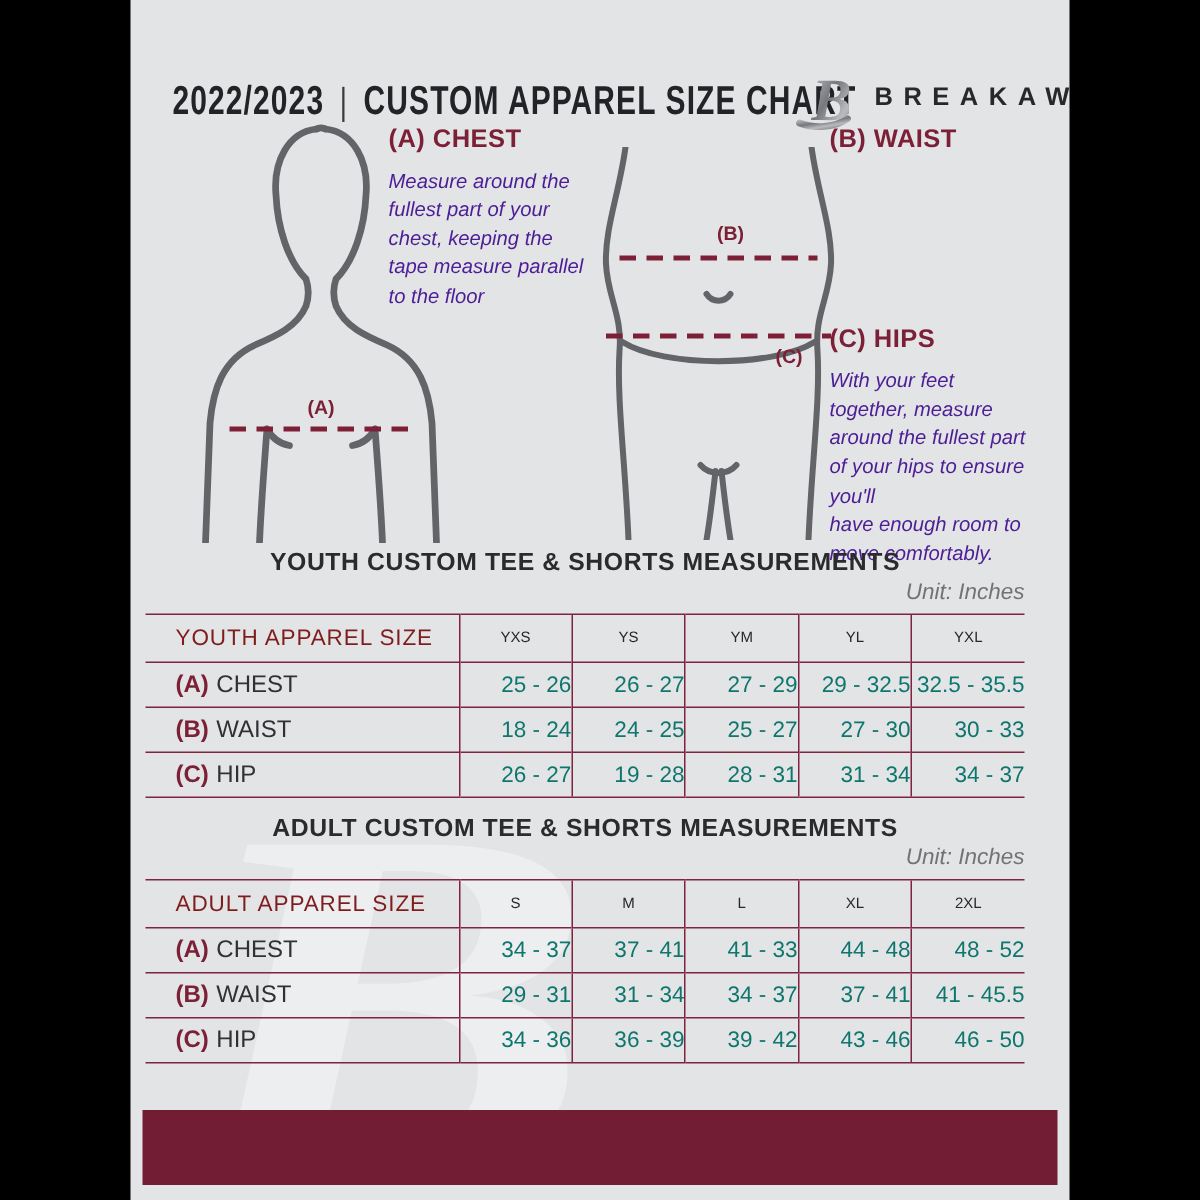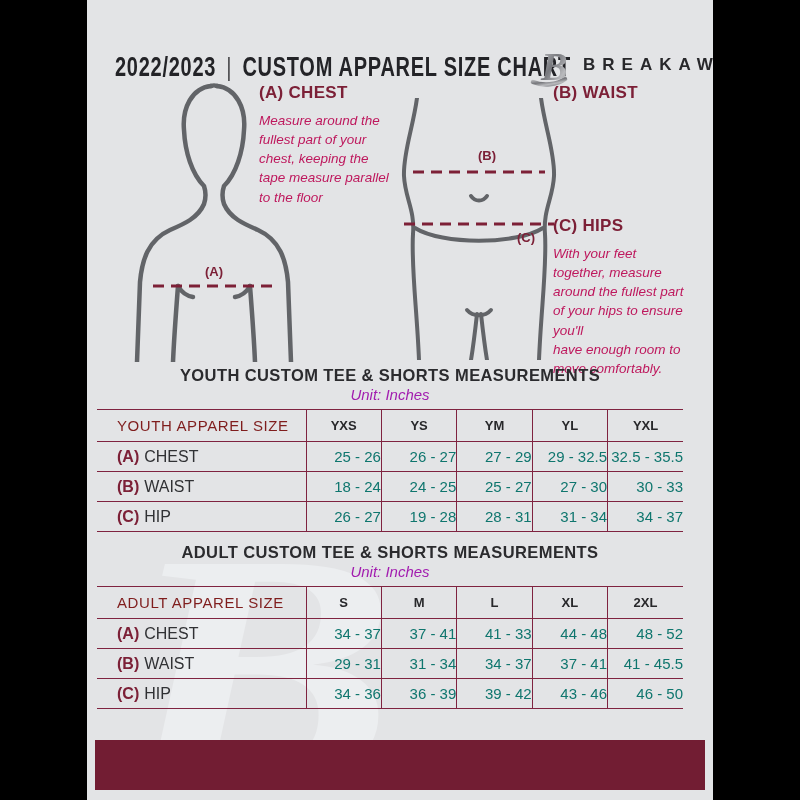--- a/index.html
+++ b/index.html
@@ -28,45 +28,45 @@
   .fig{position:absolute;z-index:1;}
   .fig-left{left:26px;top:80px;width:202px;height:282px;}
   .fig-right{left:303px;top:98px;width:178px;height:262px;}
   
   .instr{position:absolute;z-index:1;width:160px;}
   .instr h3{
     margin:0 0 8px 0;font-size:17px;font-weight:700;color:#7c2037;letter-spacing:.3px;
   }
   .instr p{
     margin:0;font-size:13.5px;line-height:1.42;font-style:italic;
-    color:#be185d;white-space:pre-line;
+    color:#4c1d95;white-space:pre-line;
   }
   .instr-chest{left:172px;top:83px;}
   .instr-waist{left:466px;top:83px;width:155px;}
   .instr-hips{left:466px;top:216px;width:165px;}
   
   .tbl-block{position:absolute;left:10px;width:586px;z-index:1;}
   .tbl-youth{top:366px;}
   .tbl-adult{top:543px;}
   .tbl-title{
     text-align:center;font-size:16.5px;font-weight:700;color:#2b2b2e;
     letter-spacing:.4px;margin:0;
   }
   .tbl-unit{
-    text-align:center;font-size:15px;font-style:italic;color:#a21caf;margin:1px 0 6px 0;
+    text-align:right;font-size:15px;font-style:italic;color:#737373;margin:1px 0 6px 0;
   }
   table{border-collapse:collapse;table-layout:fixed;width:586px;background:transparent;}
   th,td{padding:0;height:29px;background:transparent;}
   tr.hrow th{height:31px;}
   th,td{border-top:1.5px solid #7f2340;}
   tr:last-child td{border-bottom:1.5px solid #7f2340;}
   th+th,td+td{border-left:1.5px solid #7f2340;}
   .c-lbl{width:209px;text-align:left;padding-left:20px;}
   .hrow .c-lbl{font-weight:400;font-size:15px;color:#7f1d1d;letter-spacing:.6px;}
-  .hrow th{font-weight:700;font-size:13px;color:#28282b;}
+  .hrow th{font-weight:400;font-size:10px;color:#28282b;}
   td{font-size:15px;color:#0f766e;text-align:right;}
   td.c-lbl{font-size:16px;color:#303134;}
   .pfx{color:#7c2037;font-weight:700;margin-right:5px;}
   
   .footer-bar{
     position:absolute;left:8px;top:740px;width:610px;height:50px;
     z-index:2;
   }
   .watermark{
     position:absolute;left:34px;top:540px;z-index:0;

